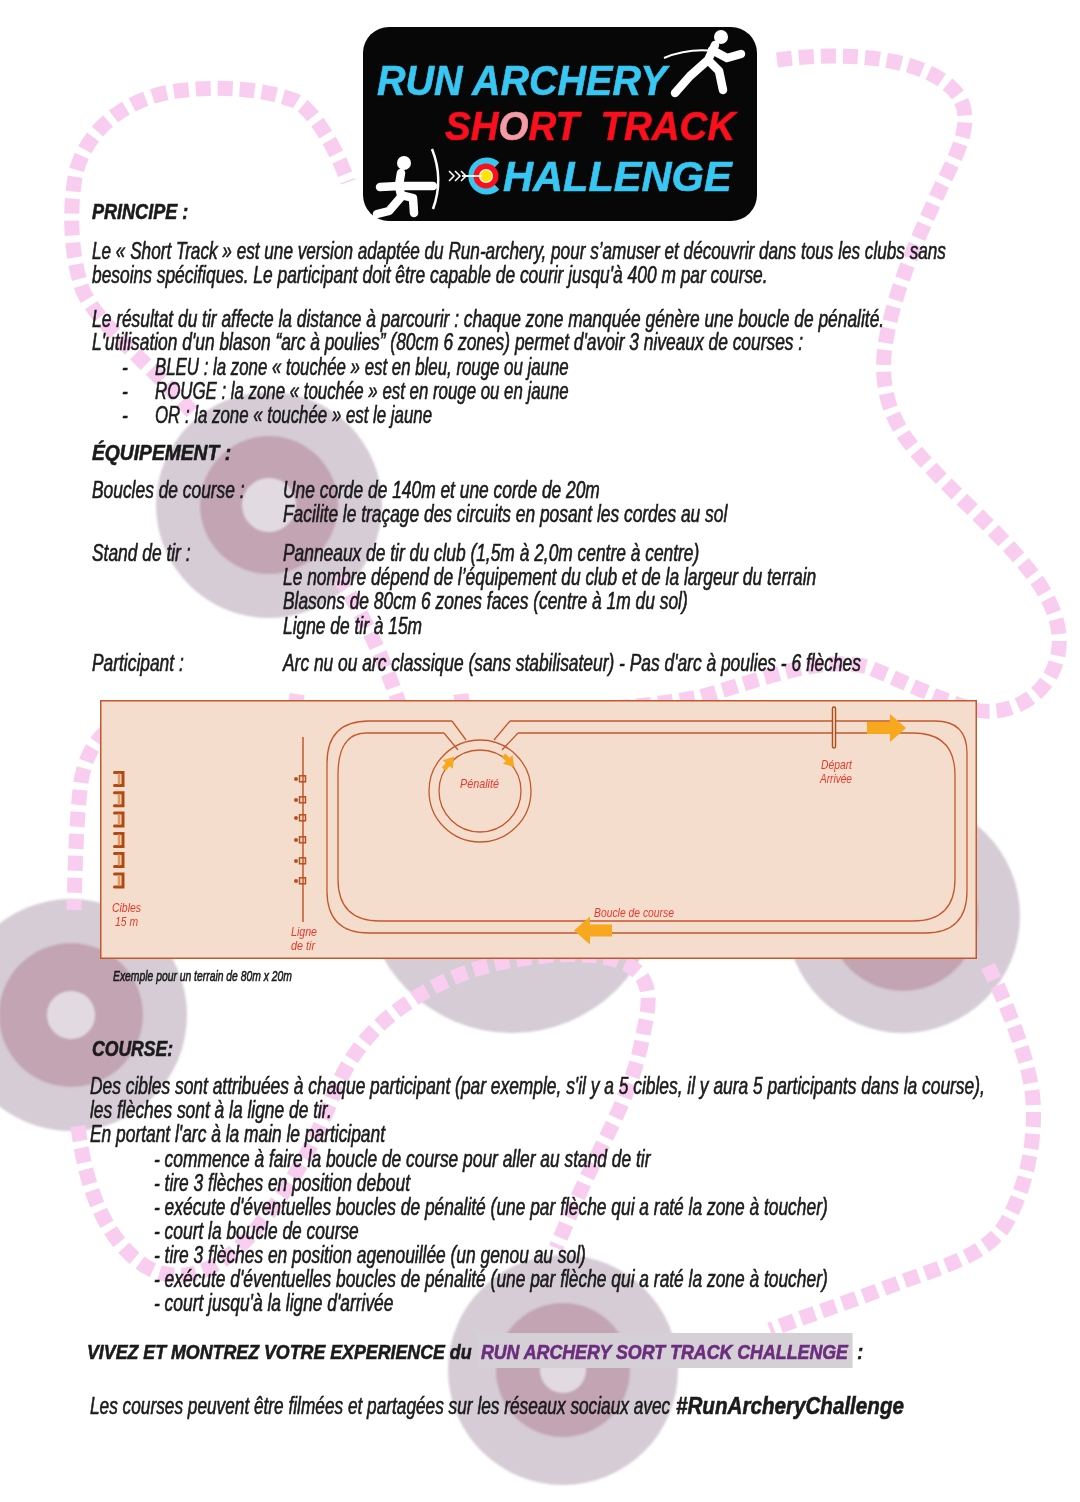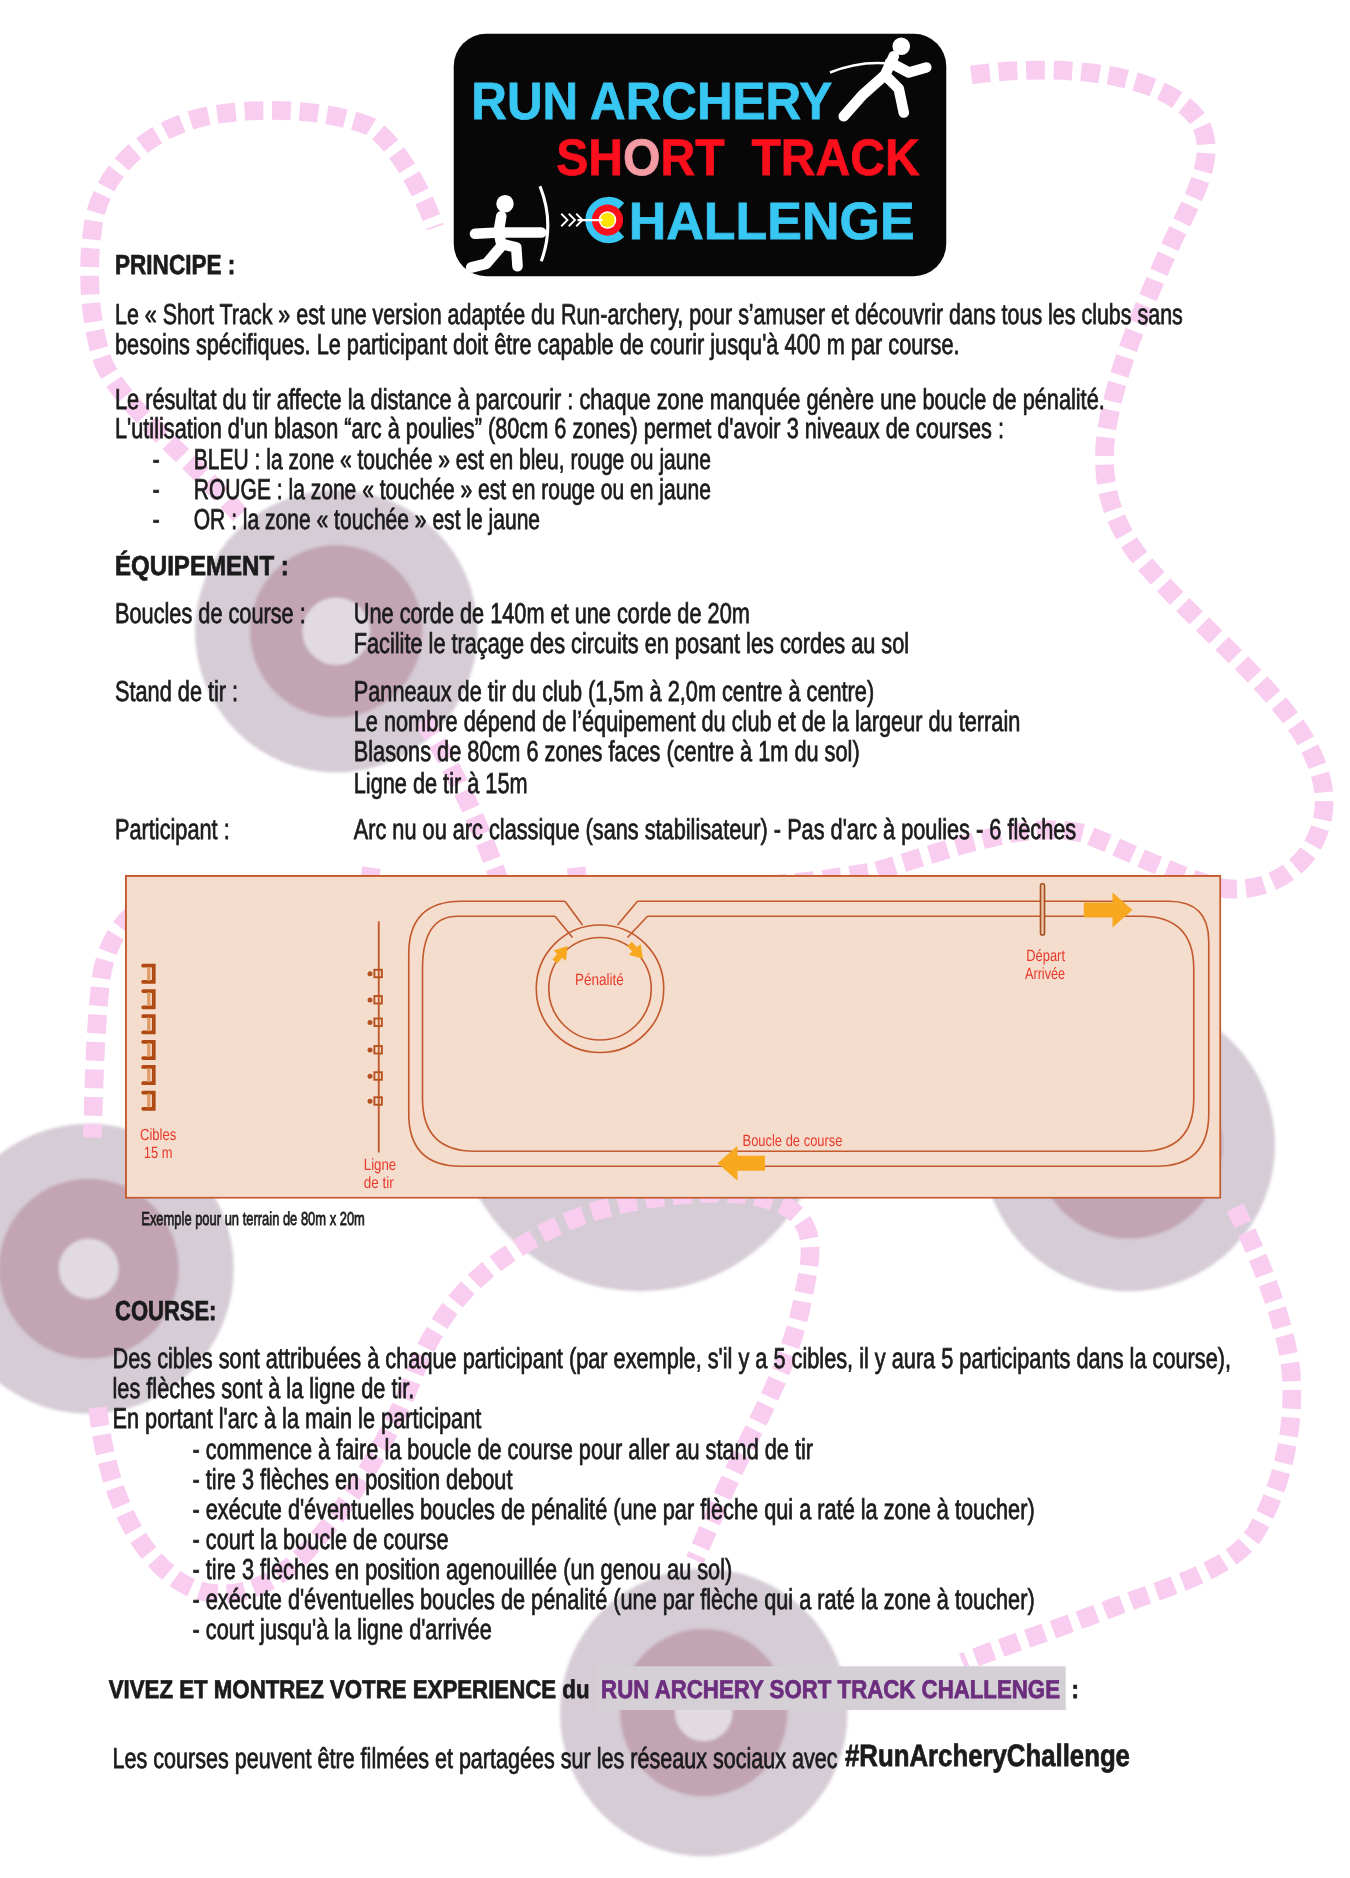--- a/index.html
+++ b/index.html
@@ -1,17 +1,17 @@
 <!DOCTYPE html>
 <html><head>
 <meta charset="utf-8">
 <style>
   html,body{margin:0;padding:0;}
   #page{position:relative;width:1080px;height:1502px;background:#ffffff;overflow:hidden;
-        font-family:"Liberation Sans", sans-serif;color:#1b1b1b;}
+        font-family:"Liberation Sans", sans-serif;color:#1b1b1b;font-style:italic;}
   .t{position:absolute;white-space:nowrap;font-size:23px;line-height:23px;
      transform:scaleX(0.7555);transform-origin:0 0;-webkit-text-stroke:0.6px currentColor;}
   .b{font-weight:bold;}
   svg{position:absolute;display:block;}
 </style>
 </head>
 <body>
 <div id="page">
 
 <svg id="bg" width="1080" height="1502" viewBox="0 0 1080 1502" style="left:0;top:0;">

